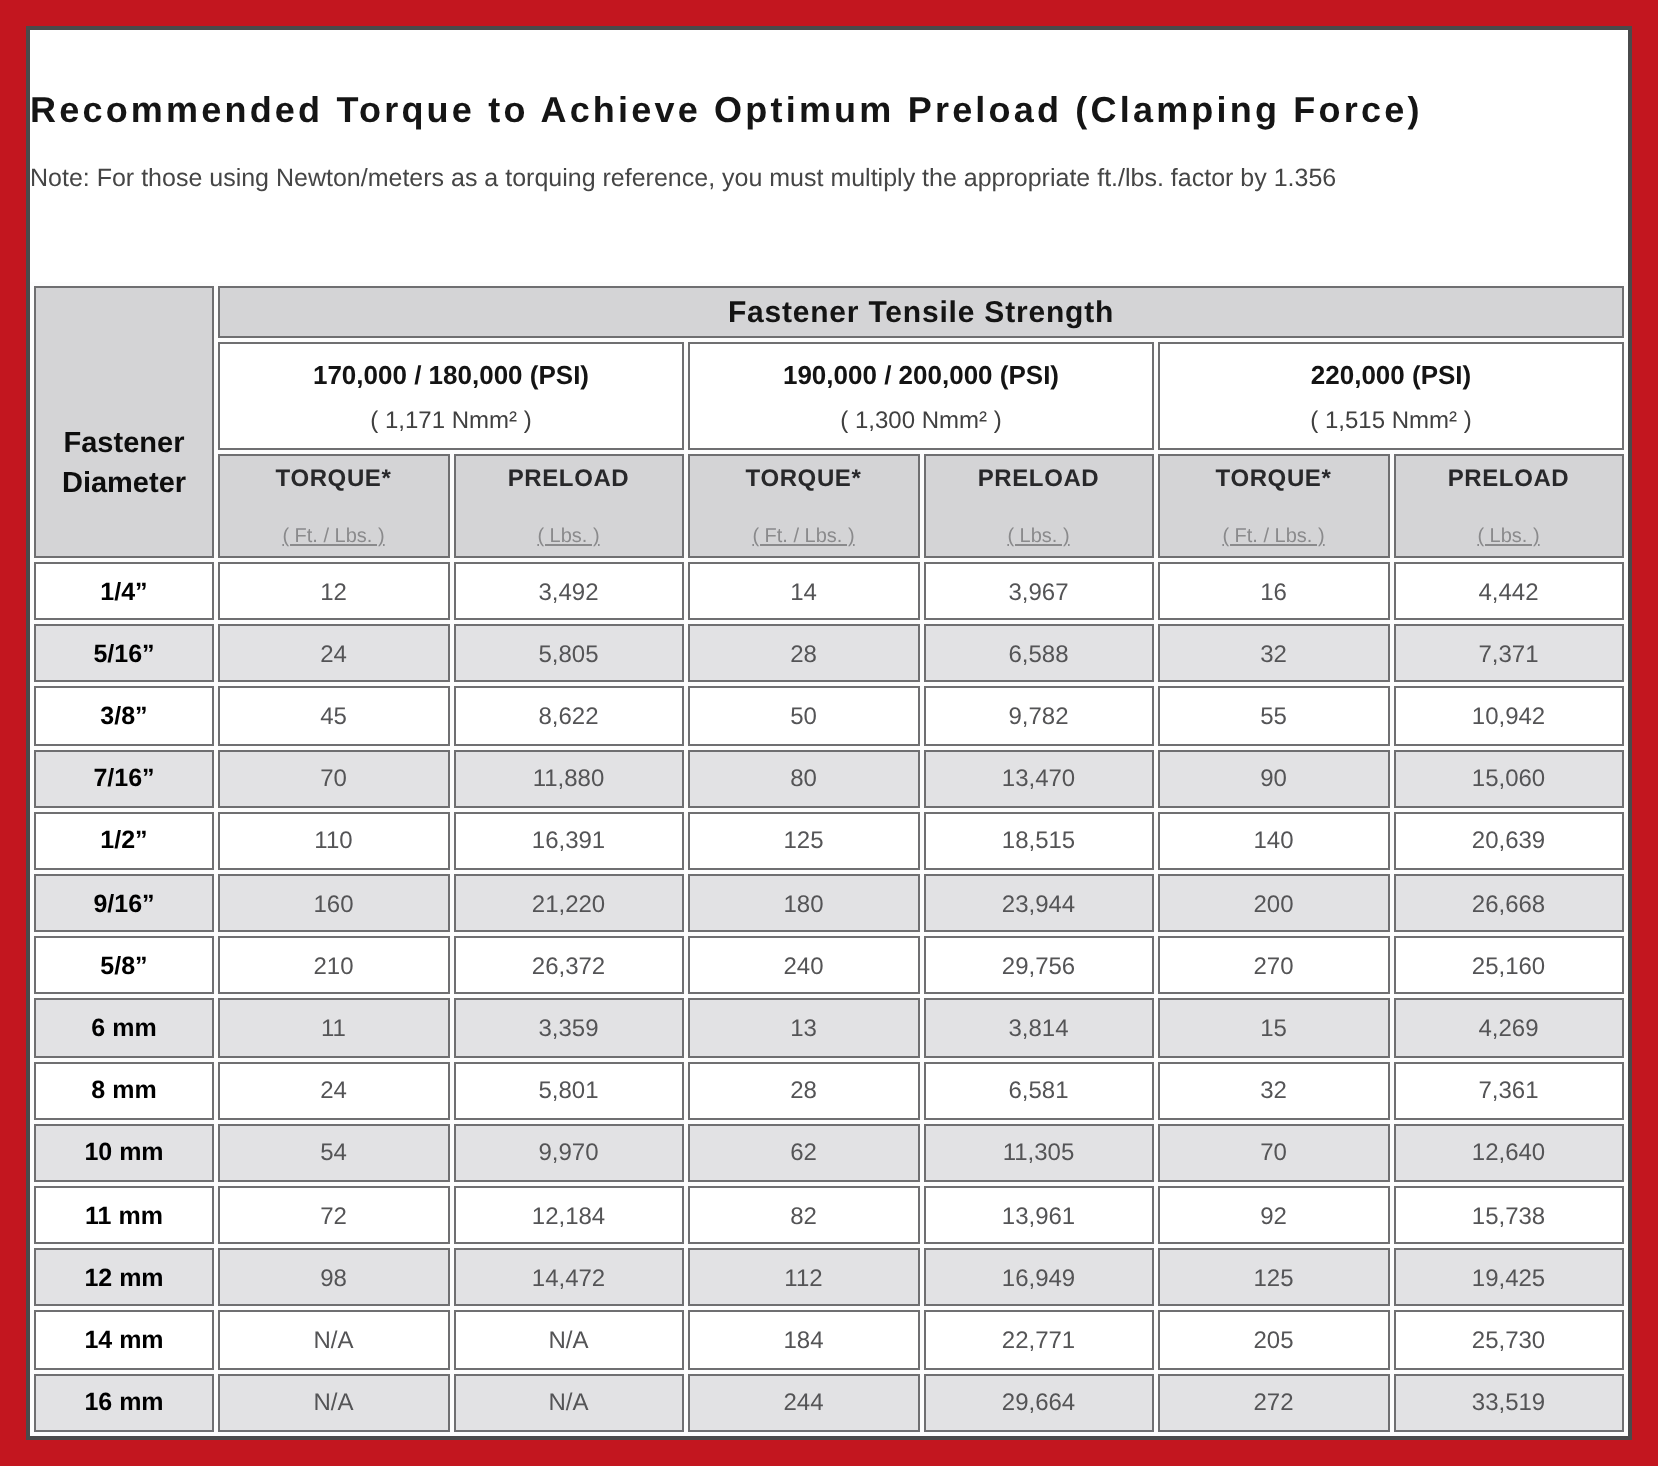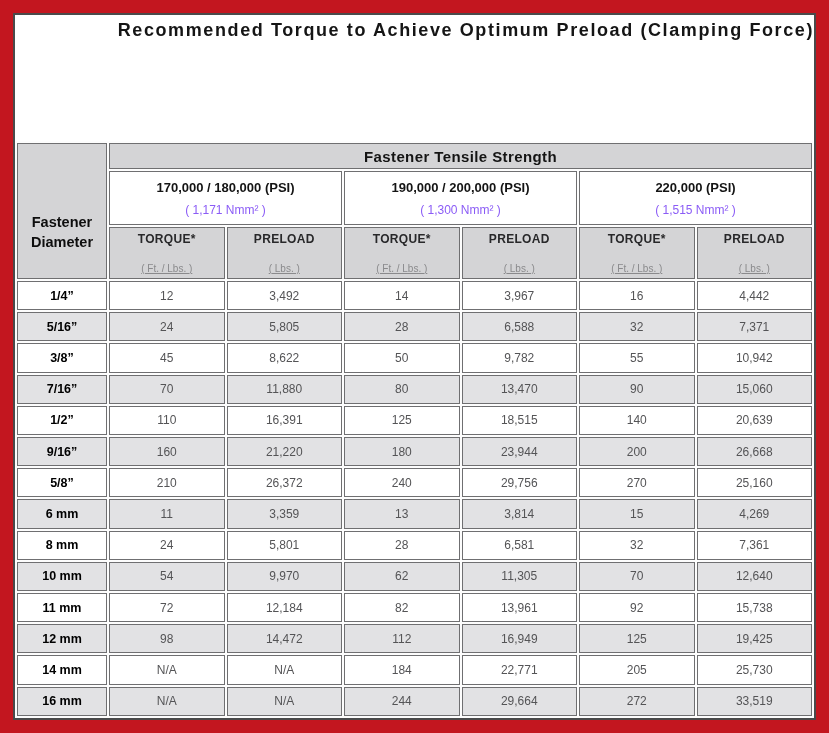--- a/index.html
+++ b/index.html
@@ -28,21 +28,22 @@
     background:#fff;
     border:2px solid var(--panel-border);
     box-sizing:border-box;
     display:flex;
     flex-direction:column;
   }
   .title-block{
     flex:0 0 auto;
     height:126px;
     box-sizing:border-box;
-    text-align:right;
+    padding-top:25px;
+    text-align:left;
   }
   .title-line{
     font-weight:bold;
     font-size:18px;
     line-height:31px;
     letter-spacing:1.6px;
     color:#151515;
     white-space:nowrap;
   }
   .title-line sup{font-size:11px;letter-spacing:0;}
@@ -67,21 +68,21 @@
     padding:0;
     overflow:hidden;
   }
   thead th{background:var(--hdr-gray);}
   tr.hdr1{height:26px;}
   tr.hdr2{height:54px;}
   tr.hdr3{height:52px;}
   .tensile{font-size:15px;font-weight:bold;color:#141414;letter-spacing:0.4px;}
   th.psi-cell{background:#ffffff;}
   .psi-label{font-size:13px;font-weight:bold;color:#141414;}
-  .psi-unit{font-size:12px;font-weight:normal;color:#8b5cf6;margin-top:8px;}
+  .psi-unit{font-size:12px;font-weight:normal;color:#404040;margin-top:8px;}
   .sub-label{font-size:12px;font-weight:bold;color:#28282a;letter-spacing:0.3px;text-align:center;}
   .sub-unit{font-size:10px;font-weight:normal;color:#8a8a8c;margin-top:17px;text-decoration:underline;}
   th.diam-hdr{
     vertical-align:bottom;
     padding-bottom:26px;
     font-size:14.5px;
     font-weight:bold;
     color:#0e0e0e;
     line-height:20px;
   }
@@ -90,20 +91,21 @@
   tbody tr:nth-child(even) td{background:var(--row-gray);}
 </style>
 </head>
 <body>
 
 <div class="frame">
   <div class="panel">
 
     <div class="title-block">
       <div class="title-line">Recommended Torque to Achieve Optimum Preload (Clamping Force)</div>
+      <div class="note">Note: For those using Newton/meters as a torquing reference, you must multiply the appropriate ft./lbs. factor by 1.356</div>
     </div>
 
     <div class="table-wrap">
       <table>
         <colgroup>
           <col style="width:90px">
           <col>
             <col>
             <col>
             <col>

